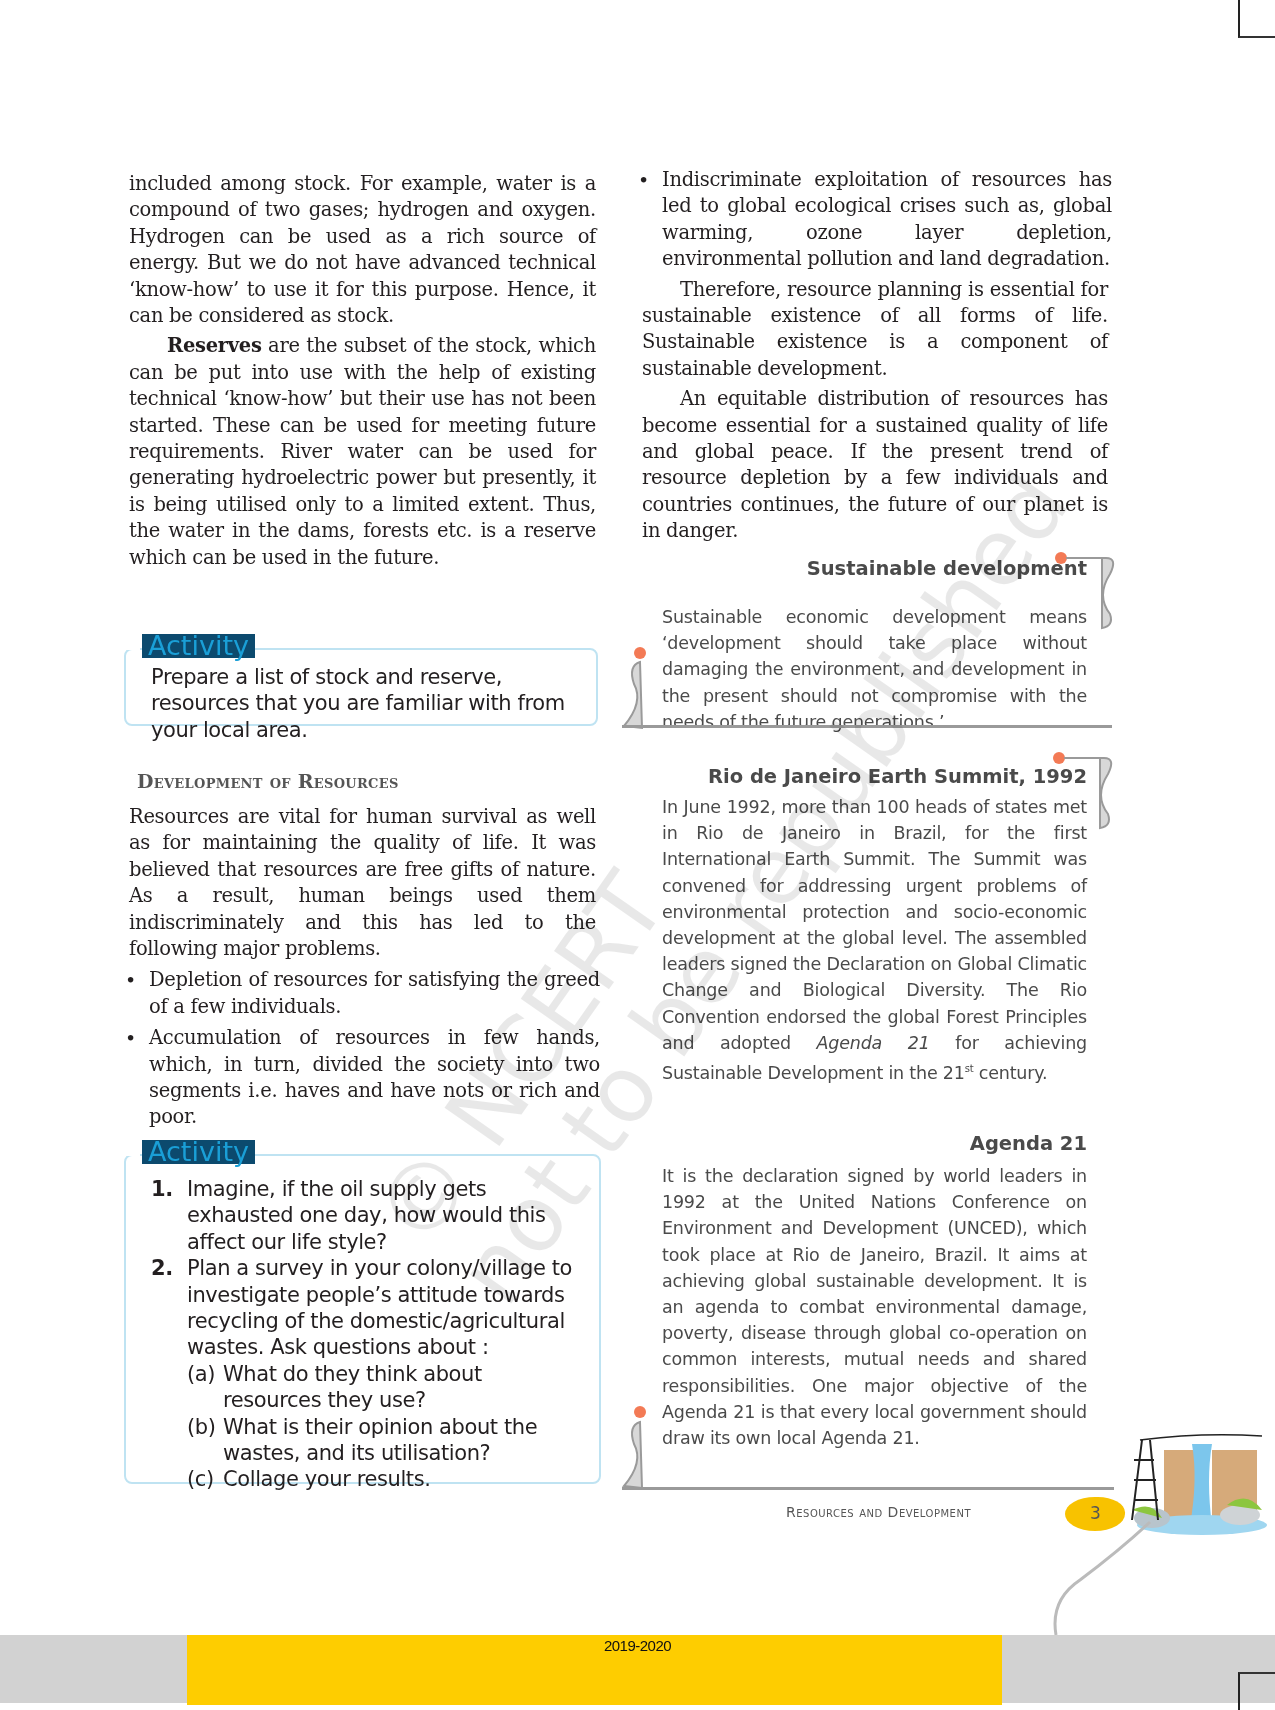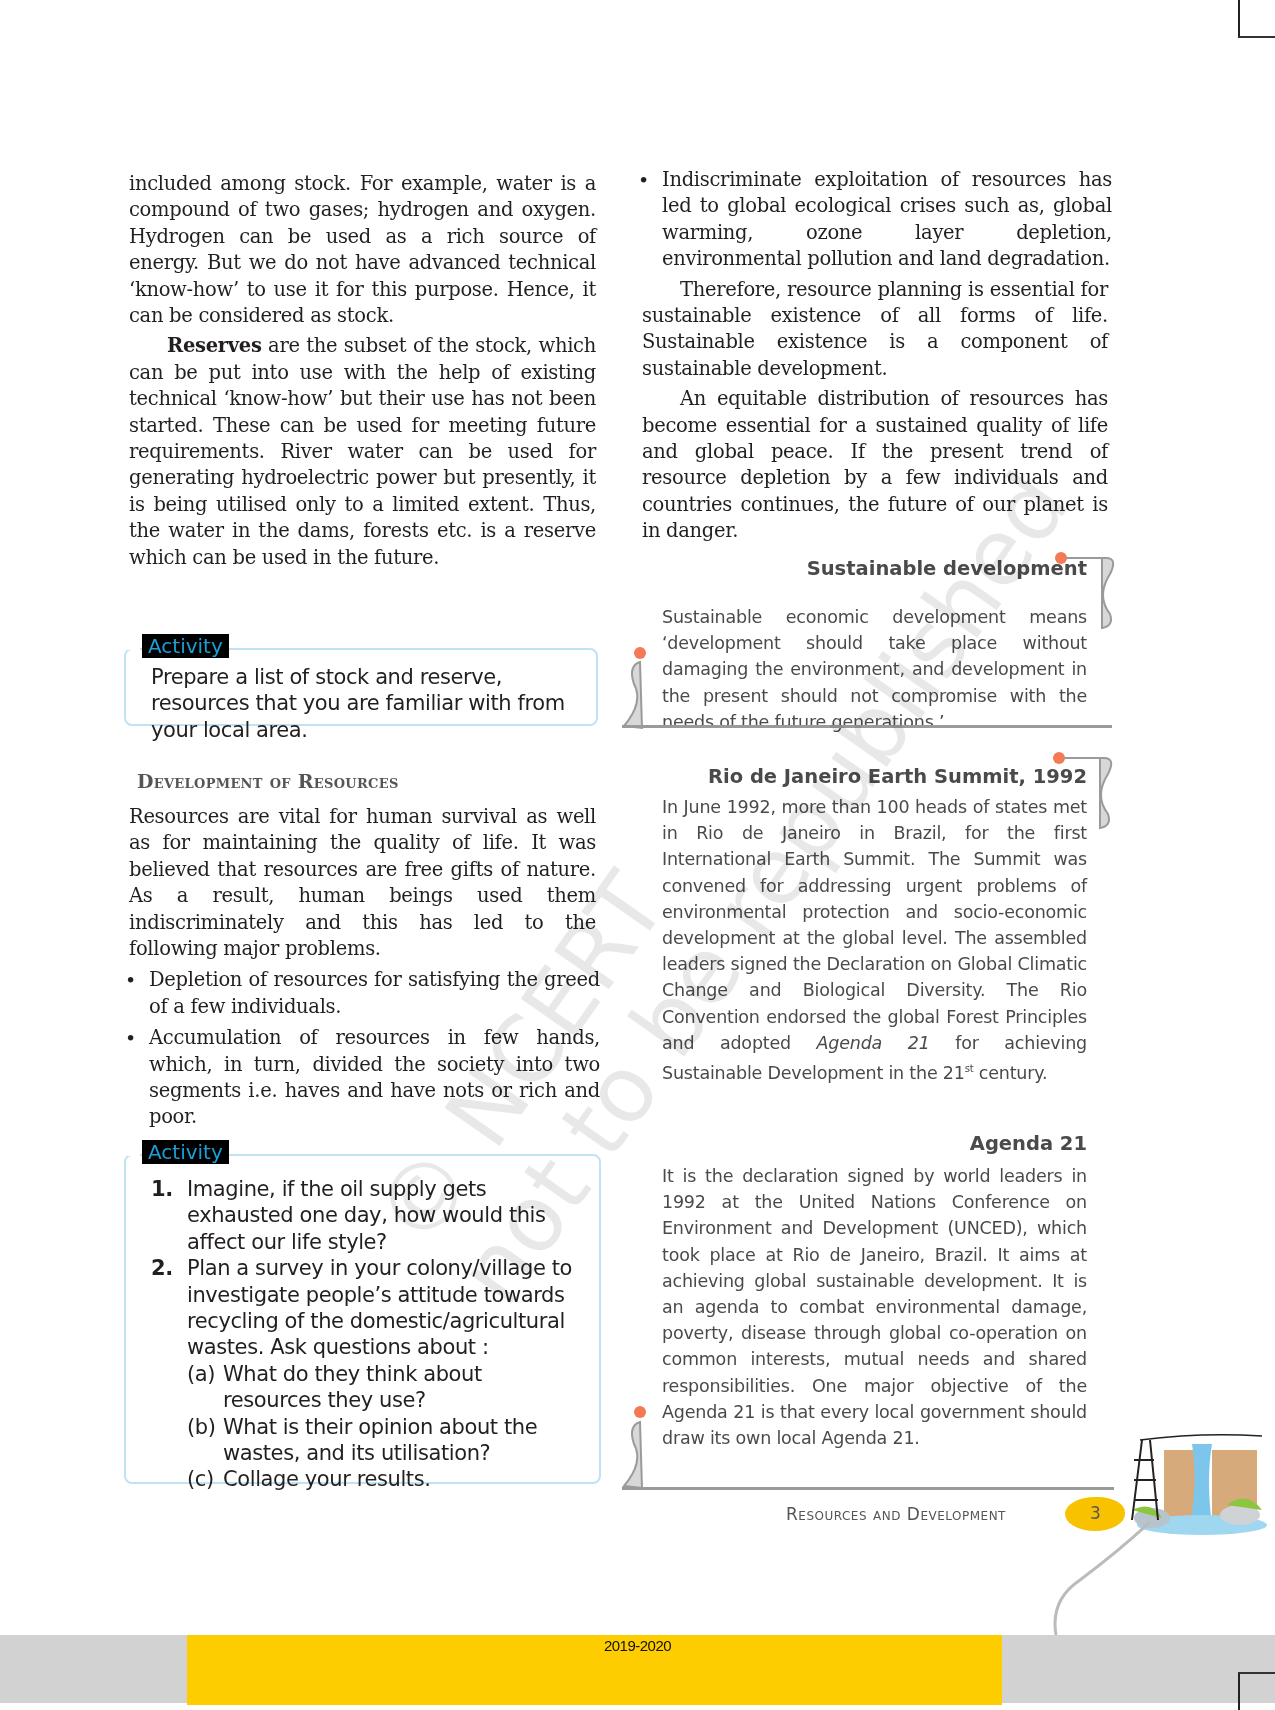--- a/index.html
+++ b/index.html
@@ -32,22 +32,22 @@
   .section-heading {
     font-family: "DejaVu Serif", serif; font-weight: bold; color: #555;
     font-size: 19px; margin: 12px; letter-spacing: 0.3px; font-variant: small-caps;
   }
 
   .activity-box {
     position: absolute; border: 2px solid #bfe3f2; border-radius: 8px;
     box-sizing: border-box;
   }
   .activity-label {
-    position: absolute; top: -16px; left: 16px; padding: 0 6px; background: #000000;
-    font-family: "DejaVu Sans", sans-serif; color: #1a9fd7; font-size: 20px; line-height: 24px;
+    position: absolute; top: -16px; left: 16px; padding: 0 6px; background: #0c4a6e;
+    font-family: "DejaVu Sans", sans-serif; color: #1a9fd7; font-size: 27px; line-height: 24px;
   }
   .activity-line {
     position: absolute; top: -2px; left: 0; width: 14px; height: 2px; background: #fff;
   }
   .sans-p {
     font-family: "DejaVu Sans", sans-serif; font-size: 21px; line-height: 26.4px;
     color: #231f20; margin: 0; letter-spacing: -0.4px;
   }
   .act-list { list-style: none; margin: 0; padding: 0; }
   .act-list > li { position: relative; padding-left: 36px; }
@@ -64,21 +64,21 @@
     font-family: "DejaVu Sans", sans-serif; font-size: 17.5px; line-height: 26.2px;
     color: #4a4a4a; text-align: justify; margin: 0; letter-spacing: -0.2px;
   }
   .info-box { position: absolute; left: 662px; width: 425px; }
 
   .deco-dot { position: absolute; width: 12px; height: 12px; border-radius: 50%; background: #f37a55; }
   .rule { position: absolute; height: 3px; background: #9a9a9a; }
 
   .footer-title {
     position: absolute; left: 786px; top: 1504px; font-family: "DejaVu Sans", sans-serif;
-    font-size: 17px; color: #555; letter-spacing: 0.5px; font-variant: small-caps;
+    font-size: 14px; color: #555; letter-spacing: 0.5px; font-variant: small-caps;
   }
   .page-num-blob {
     position: absolute; left: 1065px; top: 1497px; width: 60px; height: 34px;
     background: #f8c200; border-radius: 50% 45% 50% 50%;
   }
   .page-num {
     position: absolute; left: 1090px; top: 1503px; font-family: "DejaVu Sans", sans-serif;
     font-size: 17px; color: #555;
   }
   .band-grey { position: absolute; left: 0; top: 1635px; width: 1275px; height: 68px; background: #d2d2d2; }

